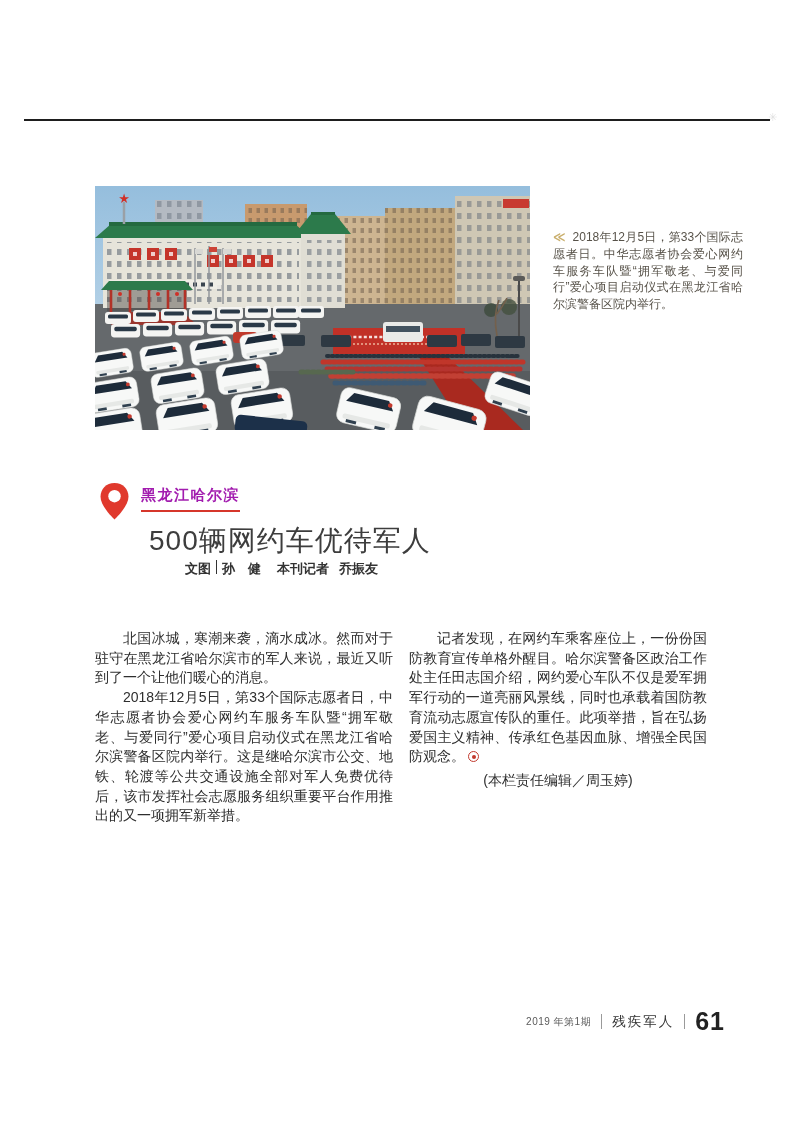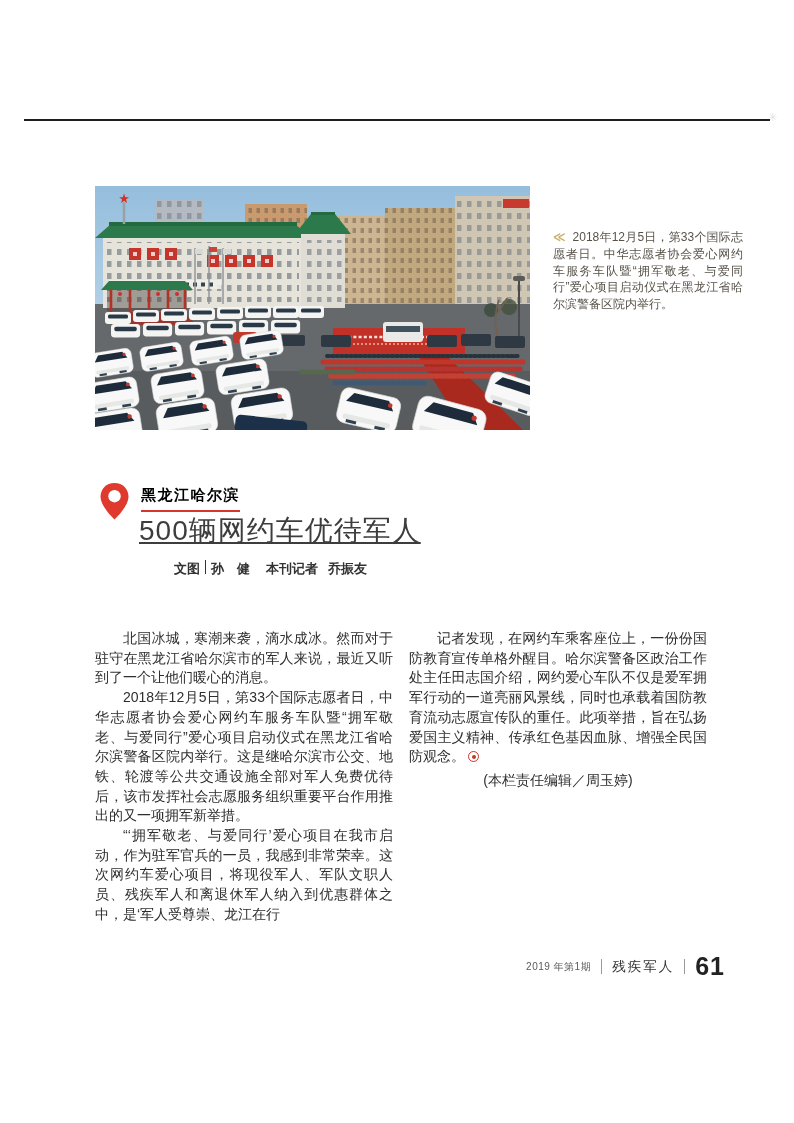--- a/index.html
+++ b/index.html
@@ -12,39 +12,39 @@
   .rule-ornament{position:absolute;left:768px;top:111px;font-size:11px;color:#c9c9c9;opacity:.55;}
   
   .photo{position:absolute;left:95px;top:186px;width:435px;height:244px;overflow:hidden;background:#9ec4df;}
   .photo svg{display:block;}
   
   .caption{position:absolute;left:553px;top:229px;width:190px;font-size:12px;line-height:16.8px;
     color:#575249;text-align:justify;}
   .caption-marker{color:#c9ae6b;font-weight:bold;margin-right:9px;letter-spacing:-2px;}
   
   .pin{position:absolute;left:99px;top:482px;}
-  .location-tag{position:absolute;left:141px;top:486px;font-size:15px;font-weight:bold;color:#000000;
+  .location-tag{position:absolute;left:141px;top:486px;font-size:15px;font-weight:bold;color:#a21caf;
     letter-spacing:1.5px;padding-bottom:5px;border-bottom:2px solid #d6362b;}
   .article-title{position:absolute;left:139px;top:512px;font-size:28px;color:#3d3d3d;letter-spacing:1px;}
-  .byline{position:absolute;left:174px;top:560px;font-size:13px;font-weight:bold;color:#333;display:flex;align-items:flex-start;}
+  .byline{position:absolute;left:185px;top:560px;font-size:13px;font-weight:bold;color:#333;display:flex;align-items:flex-start;}
   .byline .vdiv{display:inline-block;width:1px;height:14px;background:#333;margin:0 5px;}
   .byline .gap{display:inline-block;width:16px;}
   .byline .sgap{display:inline-block;width:10px;}
   
   .body{position:absolute;left:95px;top:629px;width:612px;display:flex;}
   .col{width:298px;font-size:14px;line-height:19.7px;text-align:justify;color:#2e2e2e;}
   .col.left{margin-right:16px;}
   .para{margin:0;text-indent:2em;}
   .para.cont{text-indent:0;}
   .end-badge{display:inline-block;width:9px;height:9px;border:1.5px solid #c23a2e;border-radius:50%;
     margin-left:3px;vertical-align:-1px;position:relative;}
   .end-badge::after{content:"";position:absolute;left:2.5px;top:2.5px;width:4px;height:4px;border-radius:50%;background:#c23a2e;}
   .editor-credit{margin:4px 0 0 0;text-align:center;text-indent:0;}
   
-  .footer{position:absolute;right:69px;top:952px;display:flex;align-items:center;}
+  .footer{position:absolute;right:69px;top:1007px;display:flex;align-items:center;}
   .footer .issue{font-size:10px;color:#5a5a5a;letter-spacing:.5px;}
   .footer .fdiv{width:1px;height:15px;background:#9a9a9a;margin:0 10px;}
   .footer .magazine{font-size:13.5px;color:#333;letter-spacing:2px;}
   .footer .pagenum{font-size:25px;color:#222;font-weight:bold;letter-spacing:1px;}
 </style>
 </head>
 <body>
 
 <div class="page">
 
@@ -228,36 +228,35 @@
   </div>
 
   <div class="pin">
     <svg width="31" height="40" viewBox="0 0 31 40">
       <path d="M15.5 1 C7.2 1 1.5 7.2 1.5 14.8 C1.5 24.5 15.5 37.5 15.5 37.5 C15.5 37.5 29.5 24.5 29.5 14.8 C29.5 7.2 23.8 1 15.5 1 Z" fill="#e0392d"></path>
       <circle cx="15.5" cy="14.2" r="6.2" fill="#ffffff"></circle>
     </svg>
   </div>
   <div class="location-tag">黑龙江哈尔滨</div>
 
-  <h1 class="article-title" style="margin:0;font-weight:normal;text-decoration:underline;">500辆网约车优待军人</h1>
+  <h1 class="article-title" style="margin:10px;font-weight:normal;">500辆网约车优待军人</h1>
   <div class="byline">
     <span>文图</span>
     <span class="vdiv"></span>
     <span>孙　健</span>
     <span class="gap"></span>
     <span>本刊记者</span>
     <span class="sgap"></span>
     <span>乔振友</span>
   </div>
 
   <div class="body">
     <div class="col left">
       <p class="para">北国冰城，寒潮来袭，滴水成冰。然而对于驻守在黑龙江省哈尔滨市的军人来说，最近又听到了一个让他们暖心的消息。</p>
       <p class="para">2018年12月5日，第33个国际志愿者日，中华志愿者协会爱心网约车服务车队暨“拥军敬老、与爱同行”爱心项目启动仪式在黑龙江省哈尔滨警备区院内举行。这是继哈尔滨市公交、地铁、轮渡等公共交通设施全部对军人免费优待后，该市发挥社会志愿服务组织重要平台作用推出的又一项拥军新举措。</p>
-      <p class="para">“‘拥军敬老、与爱同行’爱心项目在我市启动，作为驻军官兵的一员，我感到非常荣幸。这次网约车爱心项目，将现役军人、军队文职人员、残疾军人和离退休军人纳入到优惠群体之中，是‘军人受尊崇、龙江在行</p>
     </div>
     <div class="col right">
       <p class="para"><span>记者发现，在网约车乘客座位上，一份份国防教育宣传单格外醒目。哈尔滨警备区政治工作处主任田志国介绍，网约爱心车队不仅是爱军拥军行动的一道亮丽风景线，同时也承载着国防教育流动志愿宣传队的重任。此项举措，旨在弘扬爱国主义精神、传承红色基因血脉、增强全民国防观念。</span><span class="end-badge"></span></p>
       <p class="para editor-credit">(本栏责任编辑／周玉婷)</p>
     </div>
   </div>
 
   <div class="footer">
     <span class="issue">2019 年第1期</span>
     <span class="fdiv"></span>

